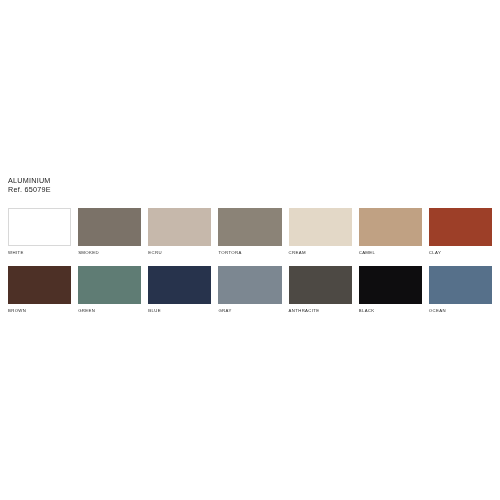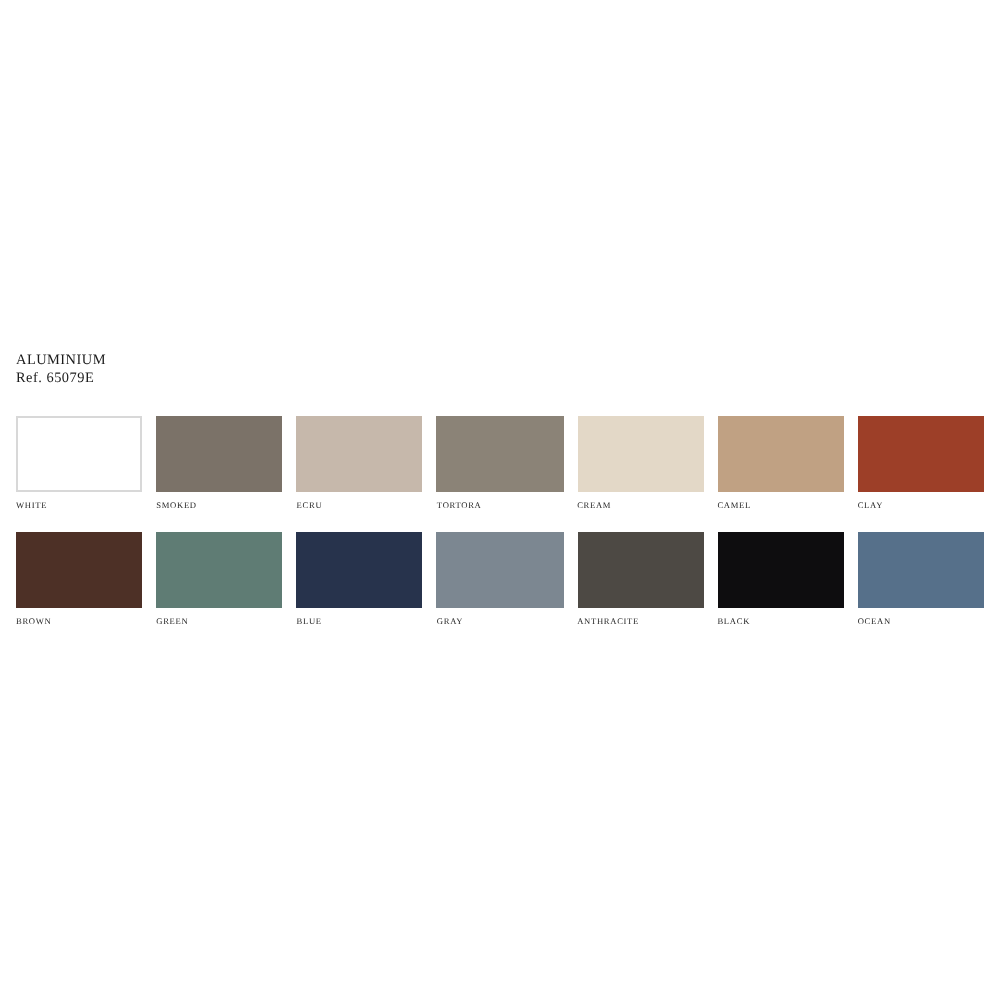--- a/index.html
+++ b/index.html
@@ -15,21 +15,20 @@
     -webkit-font-smoothing: antialiased;
   }
 
   #palette-sheet {
     position: absolute;
     left: 0;
     top: 0;
     width: 500px;
     height: 500px;
     background: #ffffff;
-    font-family: Liberation Serif, serif;
   }
 
   #heading-block {
     position: absolute;
     left: 8px;
     top: 176px;
     line-height: 1.28;
   }
 
   .heading-line {

